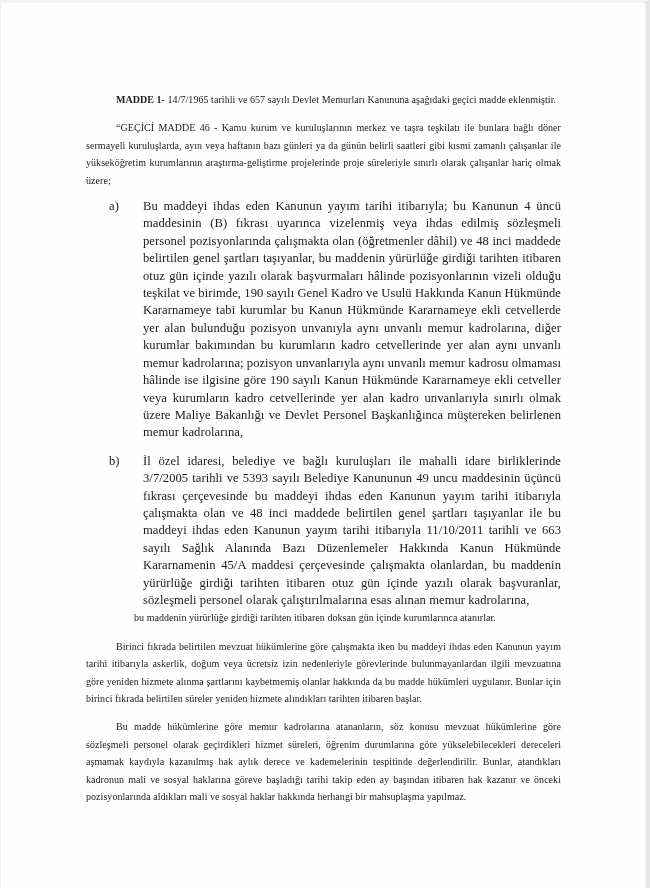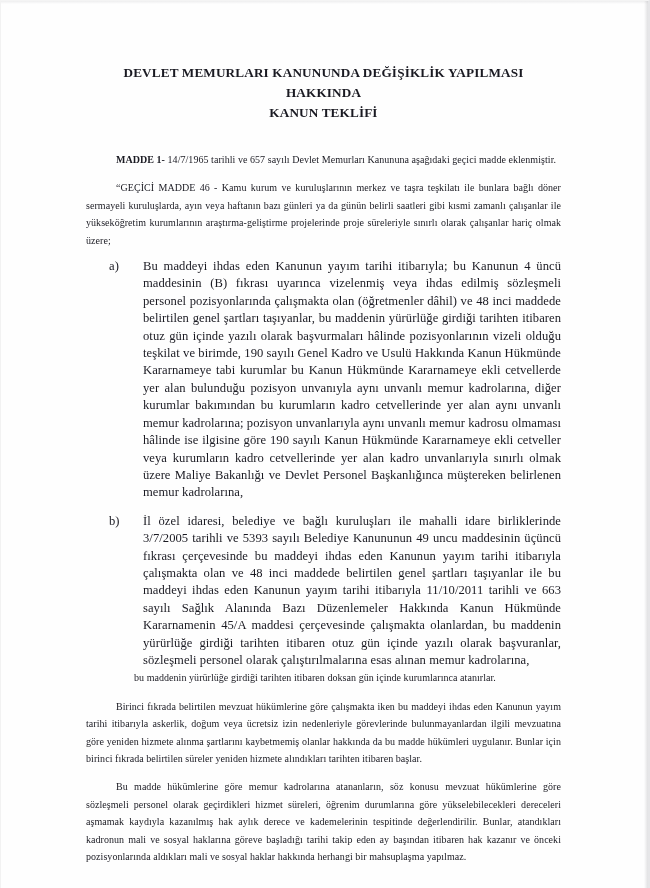--- a/index.html
+++ b/index.html
@@ -133,24 +133,20 @@
 </style>
 </head>
 <body>
 
 <div class="page">
   <div class="scan-edge-top"></div>
   <div class="scan-edge-right"></div>
 
   <div class="content">
 
-    <h1 class="doc-title">
-      <span>DEVLET MEMURLARI KANUNUNDA DEĞİŞİKLİK YAPILMASI HAKKINDA</span>
-      <span class="title-line-2">KANUN TEKLİFİ</span>
-    </h1>
 
     <div class="gap-title"></div>
 
     <p class="para"><span class="bold">MADDE 1-</span><span> 14/7/1965 tarihli ve 657 sayılı Devlet Memurları Kanununa aşağıdaki geçici madde eklenmiştir.</span></p>
 
     <div class="gap-para"></div>
 
     <p class="para">“GEÇİCİ MADDE 46 - Kamu kurum ve kuruluşlarının merkez ve taşra teşkilatı ile bunlara bağlı döner sermayeli kuruluşlarda, ayın veya haftanın bazı günleri ya da günün belirli saatleri gibi kısmi zamanlı çalışanlar ile yükseköğretim kurumlarının araştırma-geliştirme projelerinde proje süreleriyle sınırlı olarak çalışanlar hariç olmak üzere;</p>
 
     <div class="gap-list"></div>

